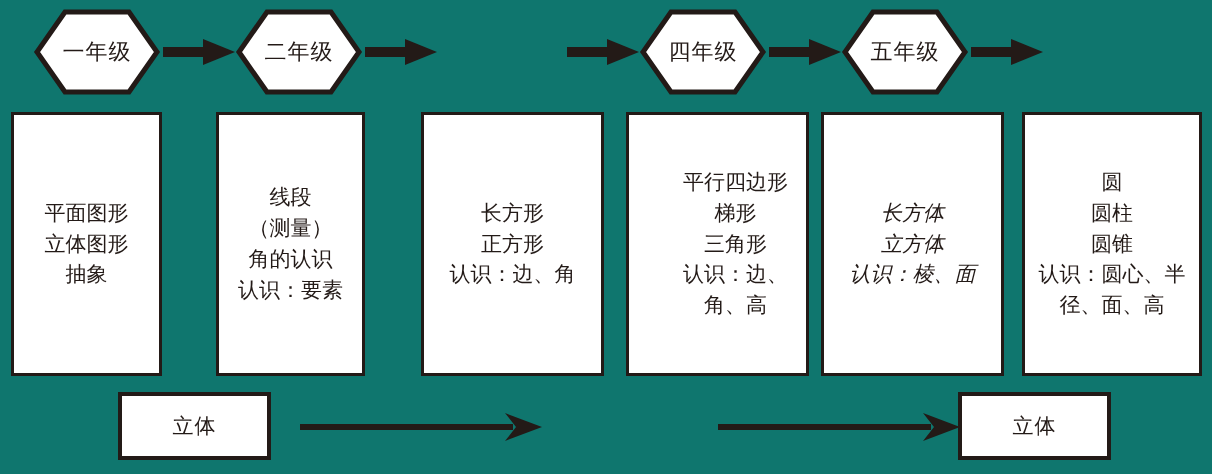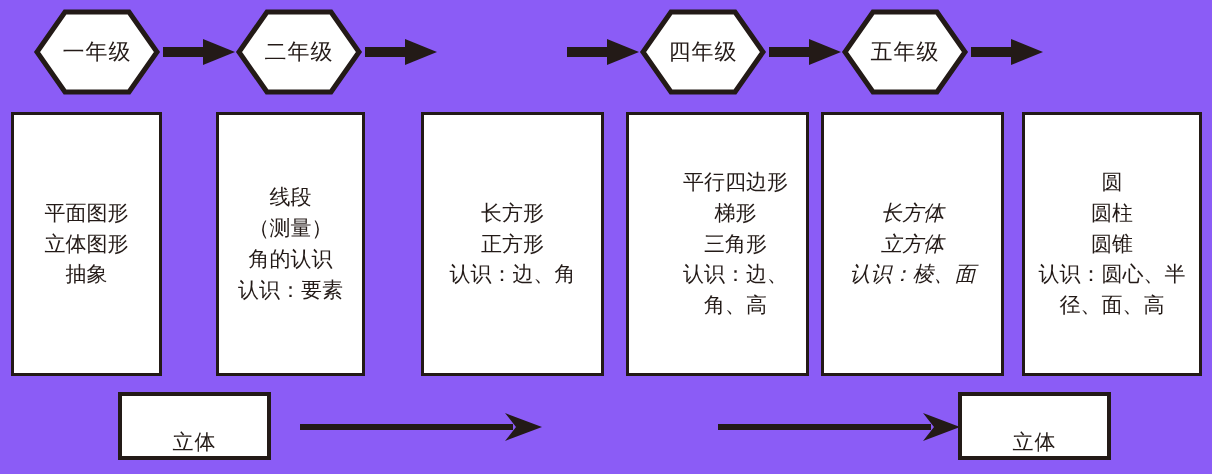--- a/index.html
+++ b/index.html
@@ -7,21 +7,21 @@
     padding: 0;
     background: #ffffff;
   }
   body {
     font-family: "DejaVu Sans", "Liberation Sans", sans-serif;
   }
   #canvas {
     position: relative;
     width: 1212px;
     height: 474px;
-    background: #8b5cf6;
+    background: #0f766e;
     overflow: hidden;
   }
 
   
   .hex-row { position: absolute; left: 0; top: 0; width: 1212px; height: 104px; }
 
   .hex {
     position: absolute;
     top: 8px;
     width: 128px;
@@ -73,21 +73,21 @@
 
   
   .bbox {
     position: absolute;
     top: 392px;
     height: 68px;
     border: 4px solid #231a17;
     box-sizing: border-box;
     background: #ffffff;
     display: flex;
-    align-items: flex-end;
+    align-items: center;
     justify-content: center;
   }
   .bbox-label {
     font-size: 21px;
     color: #231a17;
     letter-spacing: 1px;
   }
   .arrow-bottom {
     position: absolute;
     top: 410px;

